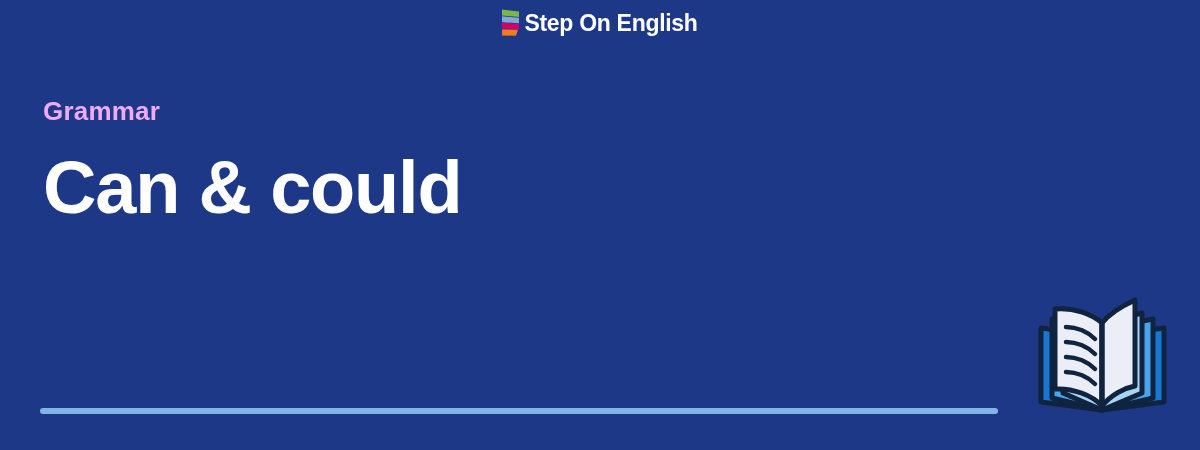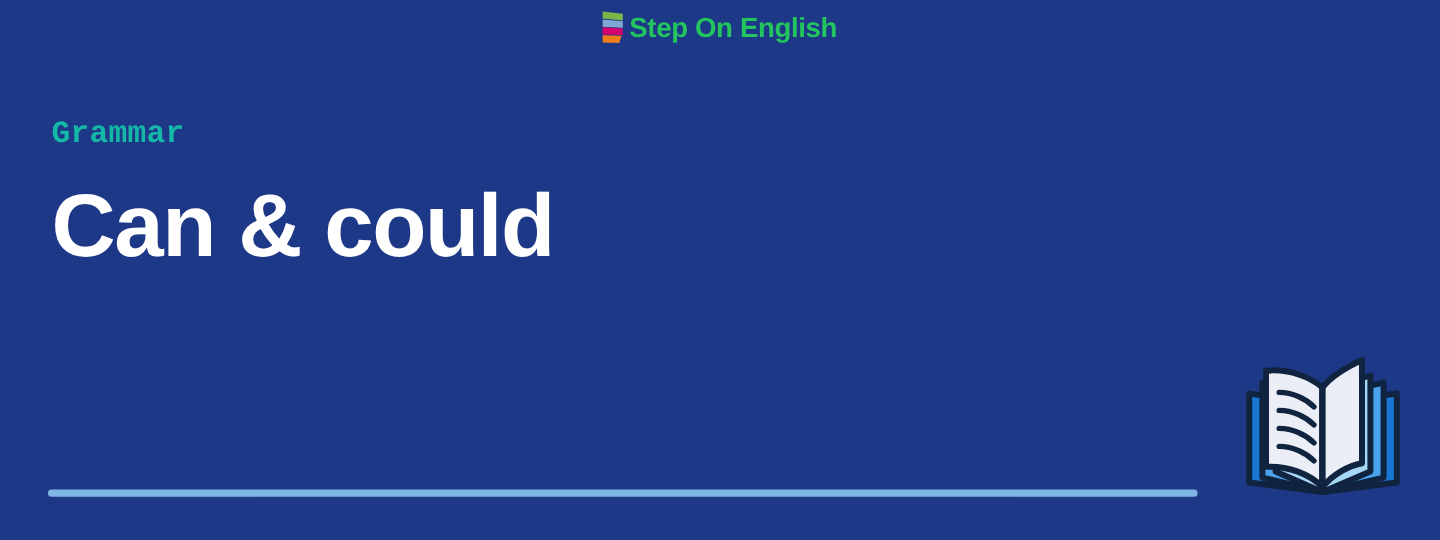--- a/index.html
+++ b/index.html
@@ -35,44 +35,44 @@
   }
 
   .brand-mark{
     width:19px;
     height:28px;
     display:block;
     flex:0 0 auto;
   }
 
   .brand-text{
-    color:#22c55e;
+    color:#ffffff;
     font-size:23px;
     font-weight:bold;
     letter-spacing:-0.3px;
     line-height:1;
     white-space:nowrap;
     font-family:"Liberation Sans", sans-serif;
   }
 
   
   .content{
     position:absolute;
     left:43px;
     top:96px;
     width:980px;
   }
 
   .eyebrow{
-    color:#14b8a6;
+    color:#f0abfc;
     font-size:26px;
     font-weight:bold;
     letter-spacing:0.2px;
     line-height:1.2;
-    font-family:Liberation Mono, monospace;
+    font-family:Liberation Sans, sans-serif;
   }
 
   .page-title{
     margin-top:24px;
     color:#ffffff;
     font-size:74px;
     font-weight:bold;
     letter-spacing:-1.2px;
     line-height:1;
     font-family:"Liberation Sans", sans-serif;

